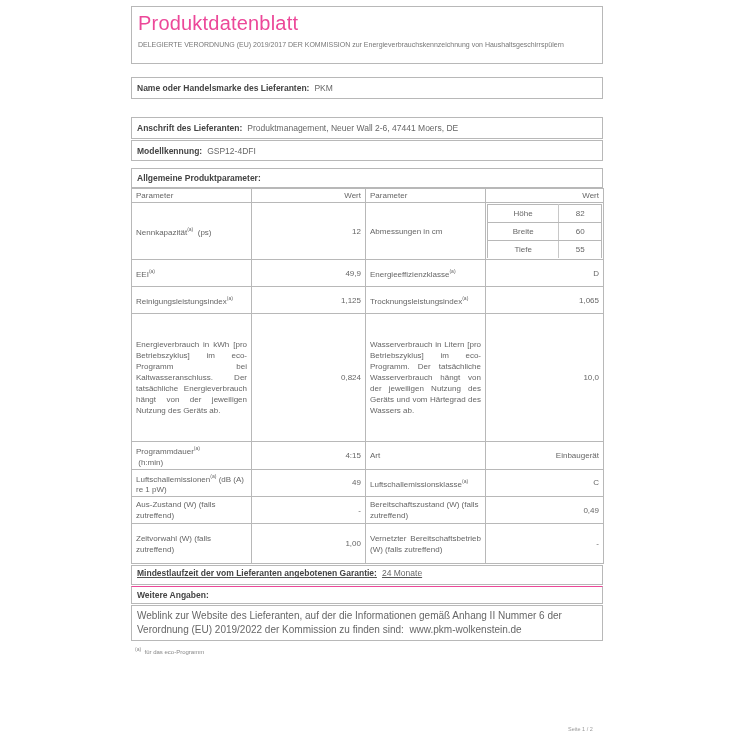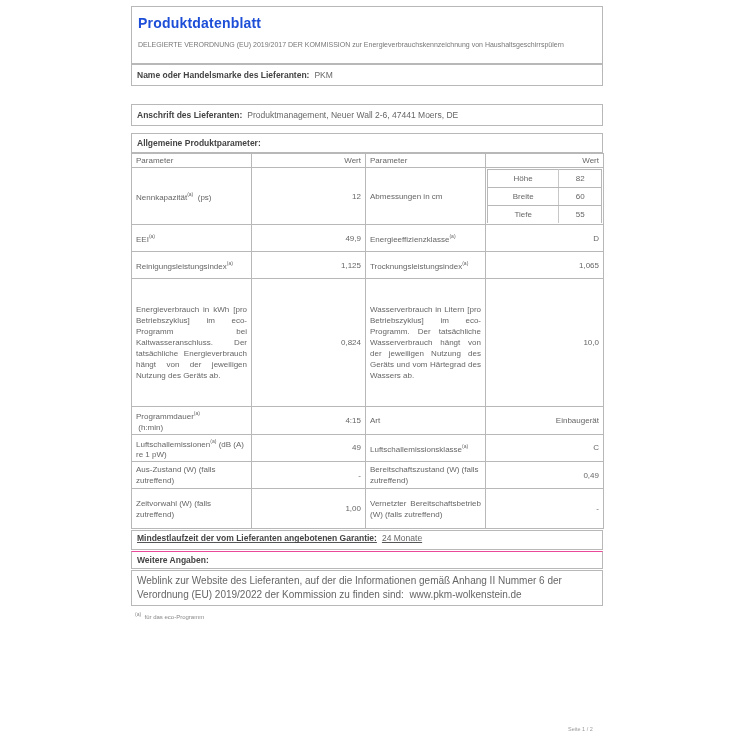--- a/index.html
+++ b/index.html
@@ -1,21 +1,21 @@
 <!DOCTYPE html>
 <html><head>
 <meta charset="utf-8">
 <style>
   html, body { margin:0; padding:0; background:#ffffff; }
   body { width:736px; height:736px; position:relative; overflow:hidden;
          font-family:"Liberation Sans", sans-serif; color:#555; }
   .page { position:absolute; left:131px; top:6px; width:472px; }
   .box { border:1px solid #b8b8b8; box-sizing:border-box; }
   .title-box { height:58px; padding:2px 6px; }
-  .title { font-size:14px; color:#1d4ed8; font-weight:bold; letter-spacing:0.2px; line-height:28px; }
+  .title { font-size:20px; color:#ec4899; font-weight:normal; letter-spacing:0.2px; line-height:28px; }
   .subtitle { font-size:7px; color:#777; line-height:11px; margin-top:2px; }
   .row { border:1px solid #b8b8b8; border-top:none; box-sizing:border-box; font-size:8.5px; padding:0 5px; display:flex; align-items:center; }
   .row b { color:#444; font-weight:bold; }
   .row .v { margin-left:5px; color:#666; }
   table.grid { width:472px; border-collapse:collapse; font-size:8px; color:#666; table-layout:fixed; }
   table.grid td { border:1px solid #b8b8b8; padding:1px 4px; vertical-align:middle; line-height:11px; }
   td.c { text-align:right; }
   td.j { text-align:justify; }
   sup { font-size:5px; }
   .dims { width:100%; border-collapse:collapse; }
@@ -28,27 +28,31 @@
 </head>
 <body>
 
 <div class="page">
 
   <div class="box title-box">
     <div class="title">Produktdatenblatt</div>
     <div class="subtitle">DELEGIERTE VERORDNUNG (EU) 2019/2017 DER KOMMISSION zur Energieverbrauchskennzeichnung von Haushaltsgeschirrspülern</div>
   </div>
 
-  <div class="row" style="height:22px;border-top:1px solid #b8b8b8;margin-top:0;">
+  <div class="row" style="height:22px;border-top:1px solid #b8b8b8;margin-top:13px;">
     <b>Name oder Handelsmarke des Lieferanten:</b>
     <span class="v">PKM</span>
   </div>
   <div class="row" style="height:22px;border-top:1px solid #b8b8b8;margin-top:18px;">
     <b>Anschrift des Lieferanten:</b>
     <span class="v">Produktmanagement, Neuer Wall 2-6, 47441 Moers, DE</span>
+  </div>
+  <div class="row" style="height:21px;border-top:1px solid #b8b8b8;margin-top:1px;">
+    <b>Modellkennung:</b>
+    <span class="v">GSP12-4DFI</span>
   </div>
   <div class="row" style="height:20px;border-top:1px solid #b8b8b8;margin-top:7px;align-items:center;">
     <b>Allgemeine Produktparameter:</b>
   </div>
 
   <table class="grid">
     <colgroup>
         <col style="width:120px">
         <col style="width:114px">
         <col style="width:120px">

